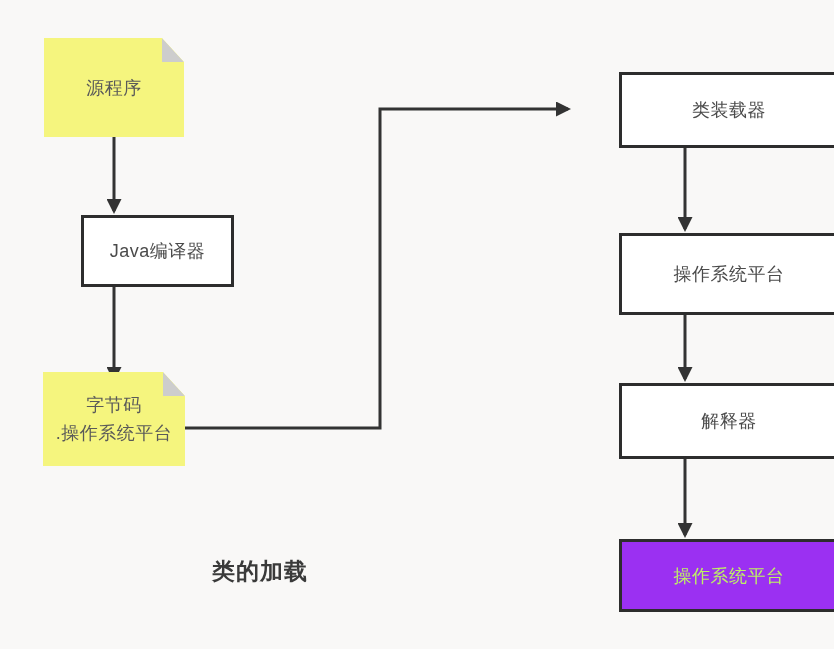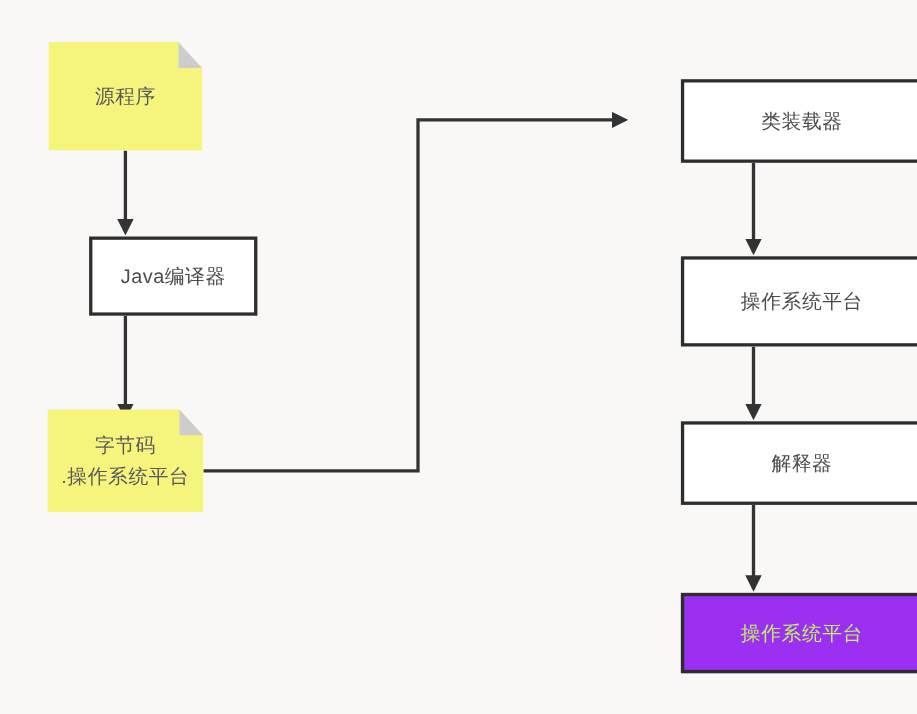--- a/index.html
+++ b/index.html
@@ -121,14 +121,15 @@
   </div>
 
   <div class="node rect-node" id="node-interpreter">
     <span>解释器</span>
   </div>
 
   <div class="node rect-node purple-node" id="node-os">
     <span>操作系统平台</span>
   </div>
 
+  <div class="diagram-title">类的加载</div>
 
 </div>
 
 </body></html>

